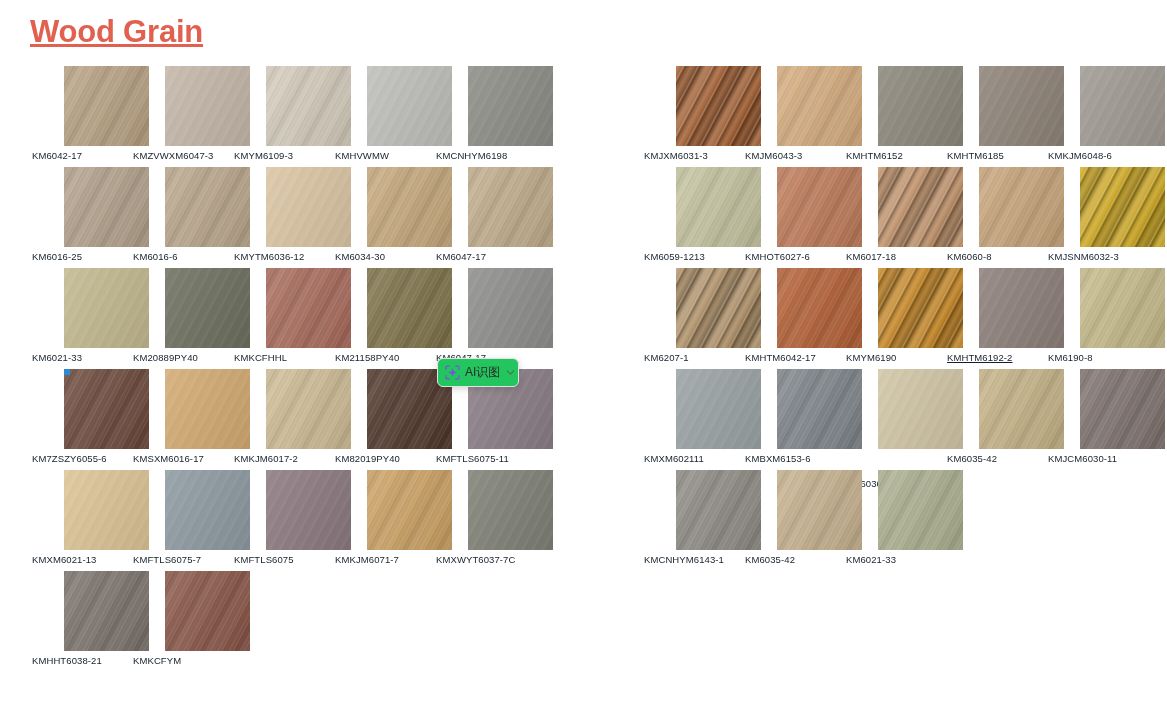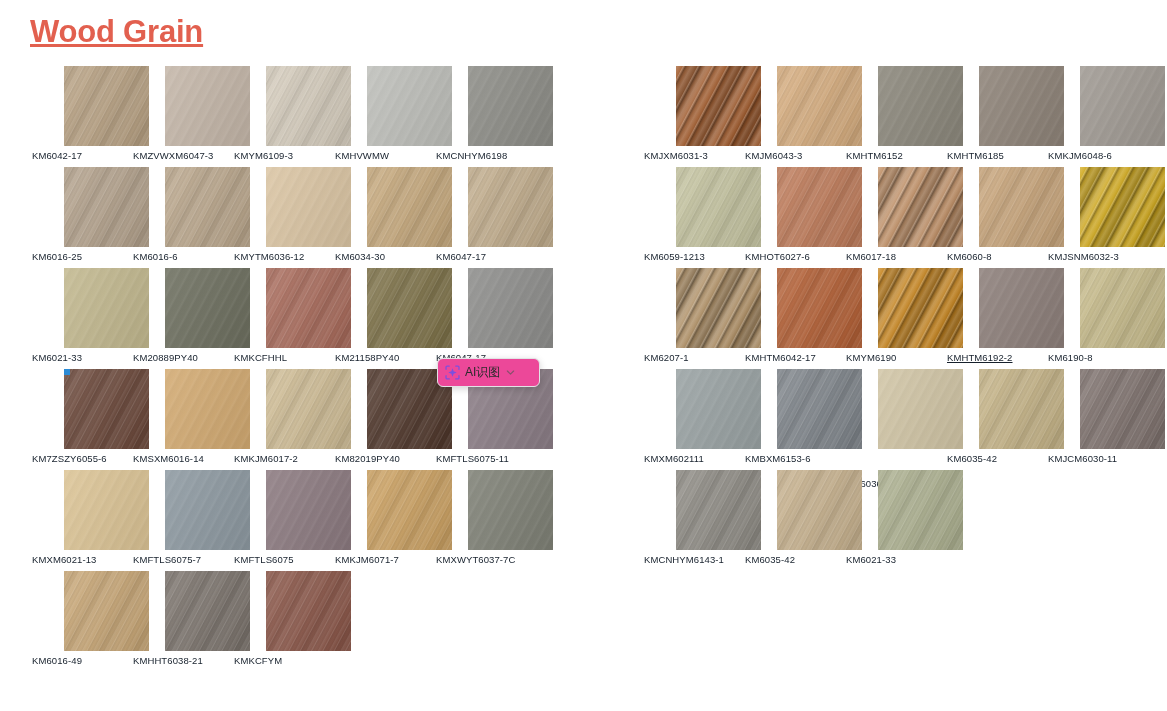--- a/index.html
+++ b/index.html
@@ -142,22 +142,22 @@
 
   
   #ai-widget {
     position: absolute;
     left: 437px;
     top: 358px;
     height: 27px;
     display: flex;
     align-items: center;
     gap: 4px;
-    padding: 0 23px 0 6px;
-    background: #ec4899;
+    padding: 0 2px 0 6px;
+    background: #22c55e;
     border: 1px solid #e3e3e6;
     border-radius: 6px;
     box-shadow: 0 2px 7px rgba(0,0,0,0.17);
     z-index: 50;
     cursor: pointer;
     user-select: none;
   }
   #ai-widget .ai-icon { width: 17px; height: 17px; display: block; }
   #ai-widget .ai-text {
     font-size: 12px;
@@ -238,21 +238,21 @@
           <div class="label" style="color: rgb(22, 32, 44);">KM6047-17</div>
         </div>
         <div class="cell">
           <div class="swatch" style="background-color: rgb(107, 71, 57); background-image: linear-gradient(118deg, rgba(255, 255, 255, 0.13), rgba(0, 0, 0, 0.1));">
             <span class="sel-marker"></span>
           </div>
           <div class="label" style="color: rgb(22, 32, 44);">KM7ZSZY6055-6</div>
         </div>
         <div class="cell">
           <div class="swatch flat" style="background-color: rgb(212, 171, 114); background-image: linear-gradient(118deg, rgba(255, 255, 255, 0.13), rgba(0, 0, 0, 0.1));"></div>
-          <div class="label" style="color: rgb(22, 32, 44);">KMSXM6016-14</div>
+          <div class="label" style="color: rgb(22, 32, 44);">KMSXM6016-17</div>
         </div>
         <div class="cell">
           <div class="swatch" style="background-color: rgb(208, 189, 149); background-image: linear-gradient(118deg, rgba(255, 255, 255, 0.13), rgba(0, 0, 0, 0.1));"></div>
           <div class="label" style="color: rgb(22, 32, 44);">KMKJM6017-2</div>
         </div>
         <div class="cell">
           <div class="swatch" style="background-color: rgb(79, 54, 42); background-image: linear-gradient(118deg, rgba(255, 255, 255, 0.13), rgba(0, 0, 0, 0.1));"></div>
           <div class="label" style="color: rgb(22, 32, 44);">KM82019PY40</div>
         </div>
         <div class="cell">
@@ -271,24 +271,20 @@
           <div class="swatch flat" style="background-color: rgb(140, 122, 128); background-image: linear-gradient(118deg, rgba(255, 255, 255, 0.13), rgba(0, 0, 0, 0.1));"></div>
           <div class="label" style="color: rgb(22, 32, 44);">KMFTLS6075</div>
         </div>
         <div class="cell">
           <div class="swatch" style="background-color: rgb(205, 162, 98); background-image: linear-gradient(118deg, rgba(255, 255, 255, 0.13), rgba(0, 0, 0, 0.1));"></div>
           <div class="label" style="color: rgb(22, 32, 44);">KMKJM6071-7</div>
         </div>
         <div class="cell">
           <div class="swatch flat" style="background-color: rgb(127, 129, 118); background-image: linear-gradient(118deg, rgba(255, 255, 255, 0.13), rgba(0, 0, 0, 0.1));"></div>
           <div class="label" style="color: rgb(22, 32, 44);">KMXWYT6037-7C</div>
-        </div>
-        <div class="cell">
-          <div class="swatch" style="background-color: rgb(201, 167, 118); background-image: linear-gradient(118deg, rgba(255, 255, 255, 0.13), rgba(0, 0, 0, 0.1));"></div>
-          <div class="label" style="color: rgb(22, 32, 44);">KM6016-49</div>
         </div>
         <div class="cell">
           <div class="swatch" style="background-color: rgb(123, 115, 108); background-image: linear-gradient(118deg, rgba(255, 255, 255, 0.13), rgba(0, 0, 0, 0.1));"></div>
           <div class="label" style="color: rgb(22, 32, 44);">KMHHT6038-21</div>
         </div>
         <div class="cell">
           <div class="swatch" style="background-color: rgb(138, 85, 71); background-image: linear-gradient(118deg, rgba(255, 255, 255, 0.13), rgba(0, 0, 0, 0.1));"></div>
           <div class="label" style="color: rgb(22, 32, 44);">KMKCFYM</div>
         </div>
       </div>

